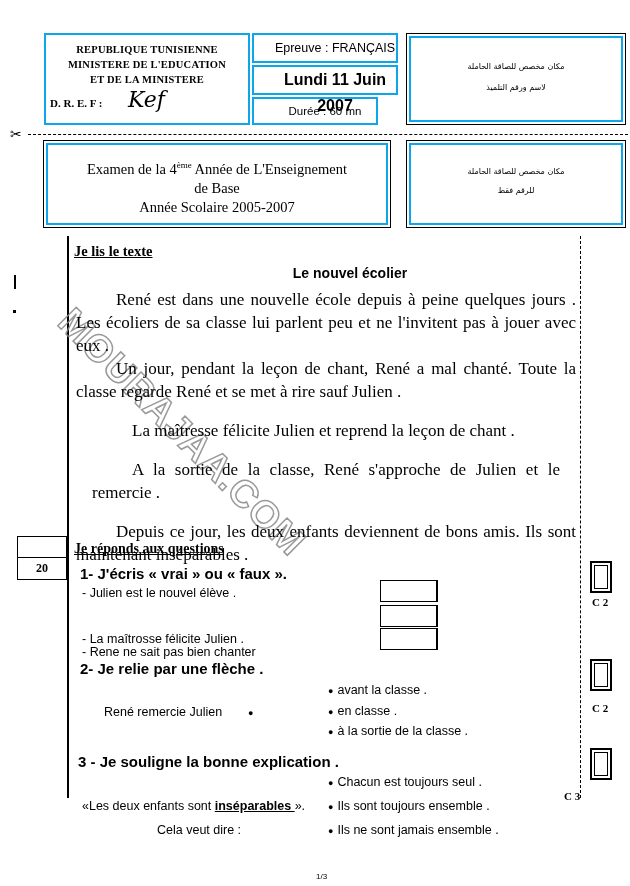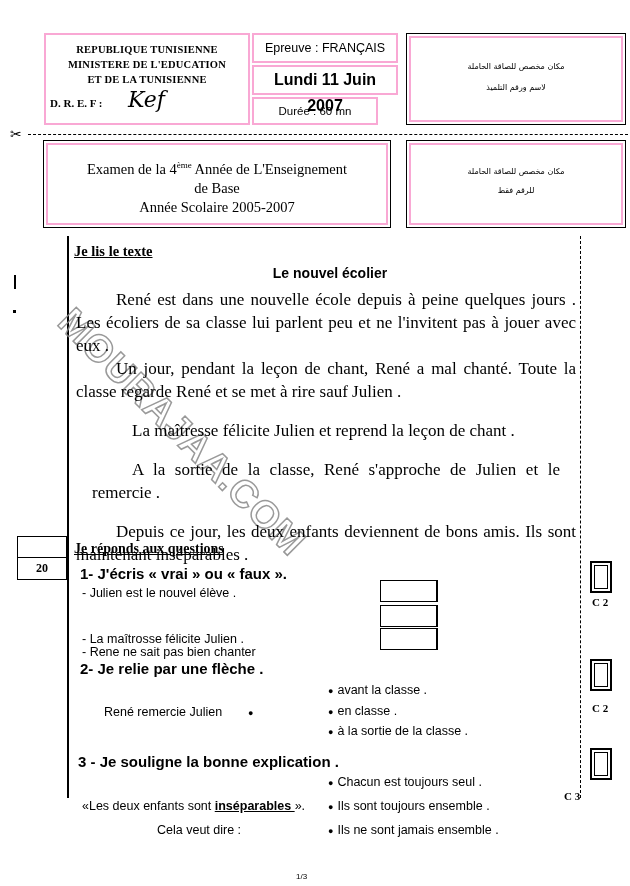--- a/index.html
+++ b/index.html
@@ -1,21 +1,21 @@
 <!DOCTYPE html>
 <html><head>
 <meta charset="utf-8">
 <style>
   html, body { margin:0; padding:0; background:#fff; }
   body { width:630px; height:886px; position:relative; overflow:hidden; color:#000; font-family:"Liberation Serif", serif; }
   .abs { position:absolute; }
-  .box { position:absolute; border:2px solid #f9a8d4; box-sizing:border-box; }
+  .box { position:absolute; border:2px solid #0ea5e9; box-sizing:border-box; }
   .dbl { outline:1px solid #000; outline-offset:2px; }
   .c { text-align:center; }
-  .sans { font-family:"Liberation Sans", sans-serif; }
+  .sans { font-family:"Liberation Sans", sans-serif;padding-left:20px; }
   .serif { font-family:"Liberation Serif", serif; }
   .bold { font-weight:bold; }
   .uline { text-decoration:underline; }
   .ministry { font-size:10.5px; font-weight:bold; line-height:15px; letter-spacing:0.2px; }
   .ar { direction:rtl; font-family:"DejaVu Sans", sans-serif; font-size:8px; }
   .para { font-size:17px; line-height:23px; text-align:justify; }
   .indent { text-indent:40px; }
   .q { font-family:"Liberation Sans", sans-serif; font-size:12.5px; }
   .qt { font-family:"Liberation Sans", sans-serif; font-size:15px; font-weight:bold; }
   .ans-box { position:absolute; width:58px; height:22px; border:1px solid #000; border-right:2px solid #000; box-sizing:border-box; }
@@ -25,21 +25,21 @@
   .watermark { position:absolute; left:80px; top:300px; font-family:"Liberation Sans", sans-serif; font-weight:bold; font-size:38px; color:transparent; -webkit-text-stroke:1.5px #888; transform:rotate(45deg); transform-origin:left top; letter-spacing:1px; opacity:0.85; }
   .dot { font-size:9px; margin-right:4px; }
 </style>
 </head>
 <body>
 
 <div class="box" style="left:44px;top:33px;width:206px;height:92px;">
   <div class="c ministry serif" style="margin-top:7px;">
     <div>REPUBLIQUE TUNISIENNE</div>
     <div>MINISTERE DE L'EDUCATION</div>
-    <div>ET DE LA TUNISIENNE</div>
+    <div>ET DE LA MINISTERE</div>
   </div>
   <div class="abs serif bold" style="left:4px;top:62px;font-size:11px;">D. R. E. F :</div>
   <div class="abs" style="left:82px;top:52px;font-family:'DejaVu Serif',serif;font-style:italic;font-size:22px;">Kef</div>
 </div>
 
 <div class="box" style="left:252px;top:33px;width:146px;height:30px;">
   <div class="c sans" style="font-size:12.5px;line-height:26px;">Epreuve : FRANÇAIS</div>
 </div>
 <div class="box" style="left:252px;top:65px;width:146px;height:30px;">
   <div class="c sans bold" style="font-size:16px;line-height:26px;">Lundi 11 Juin 2007</div>

